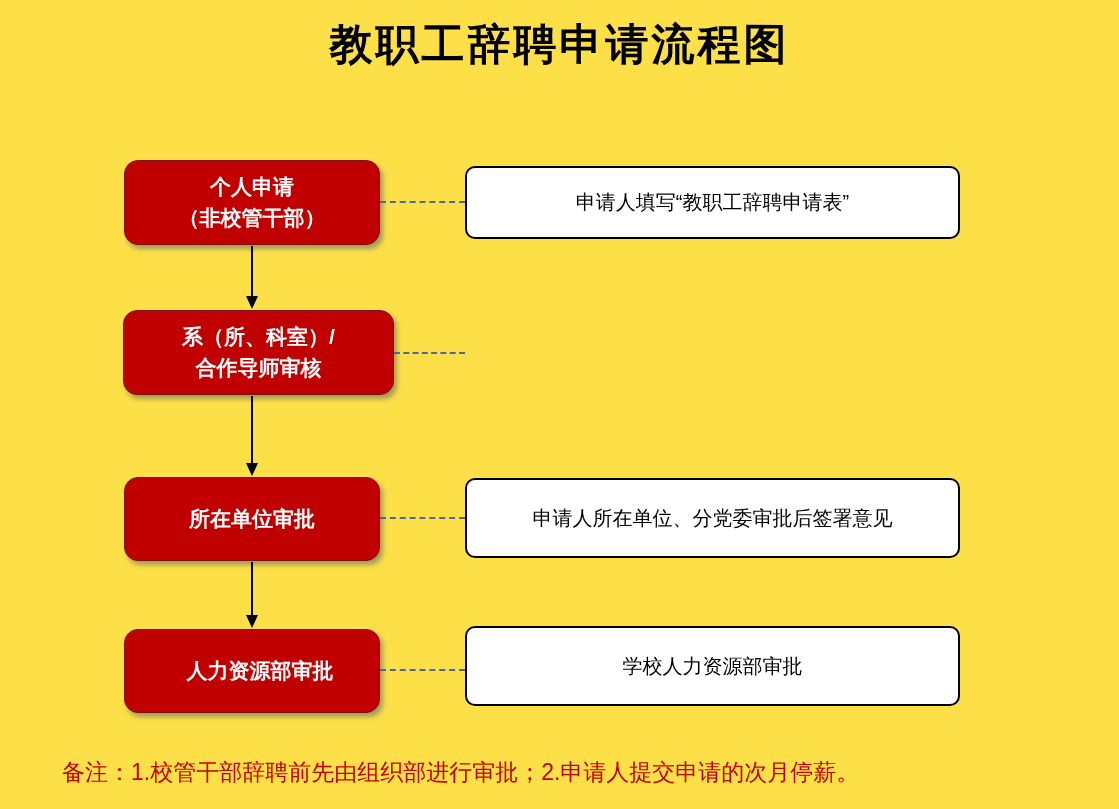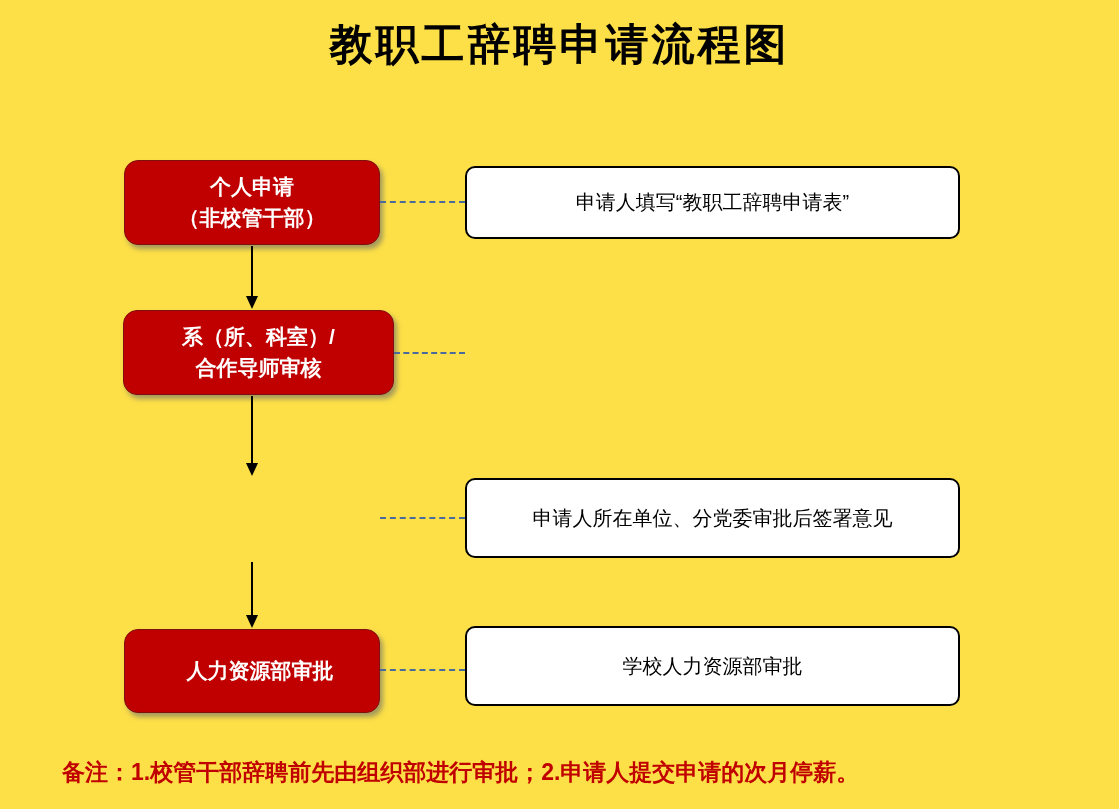--- a/index.html
+++ b/index.html
@@ -72,21 +72,21 @@
   }
   .arrow {
     position: absolute;
   }
   .note {
     position: absolute;
     left: 62px;
     top: 757px;
     width: 1050px;
     font-size: 23px;
-    font-weight: bold;
+    font-weight: normal;
     color: #C00000;
     white-space: nowrap;
   }
 </style>
 </head>
 <body>
 
 <div class="canvas">
 
   <div class="title">教职工辞聘申请流程图</div>
@@ -103,20 +103,21 @@
 
   <div class="step" style="top:310px; left:123px; width:271px; height:85px;">系（所、科室）/
 合作导师审核</div>
   <div class="connector" style="left:394px; top:352px; width:71px;"></div>
 
   <svg class="arrow" style="left:242px; top:396px;" width="20" height="80">
     <line x1="10" y1="0" x2="10" y2="69" stroke="#000000" stroke-width="2"></line>
     <polygon points="10,80 4,67 16,67" fill="#000000"></polygon>
   </svg>
 
+  <div class="step" style="top:477px; height:84px;">所在单位审批</div>
   <div class="connector" style="left:380px; top:517px; width:85px;"></div>
   <div class="desc" style="top:478px; height:80px;">申请人所在单位、分党委审批后签署意见</div>
 
   <svg class="arrow" style="left:242px; top:562px;" width="20" height="66">
     <line x1="10" y1="0" x2="10" y2="55" stroke="#000000" stroke-width="2"></line>
     <polygon points="10,66 4,53 16,53" fill="#000000"></polygon>
   </svg>
 
   <div class="step" style="top:629px; height:84px;padding-left:24px;">人力资源部审批</div>
   <div class="connector" style="left:380px; top:669px; width:85px;"></div>

